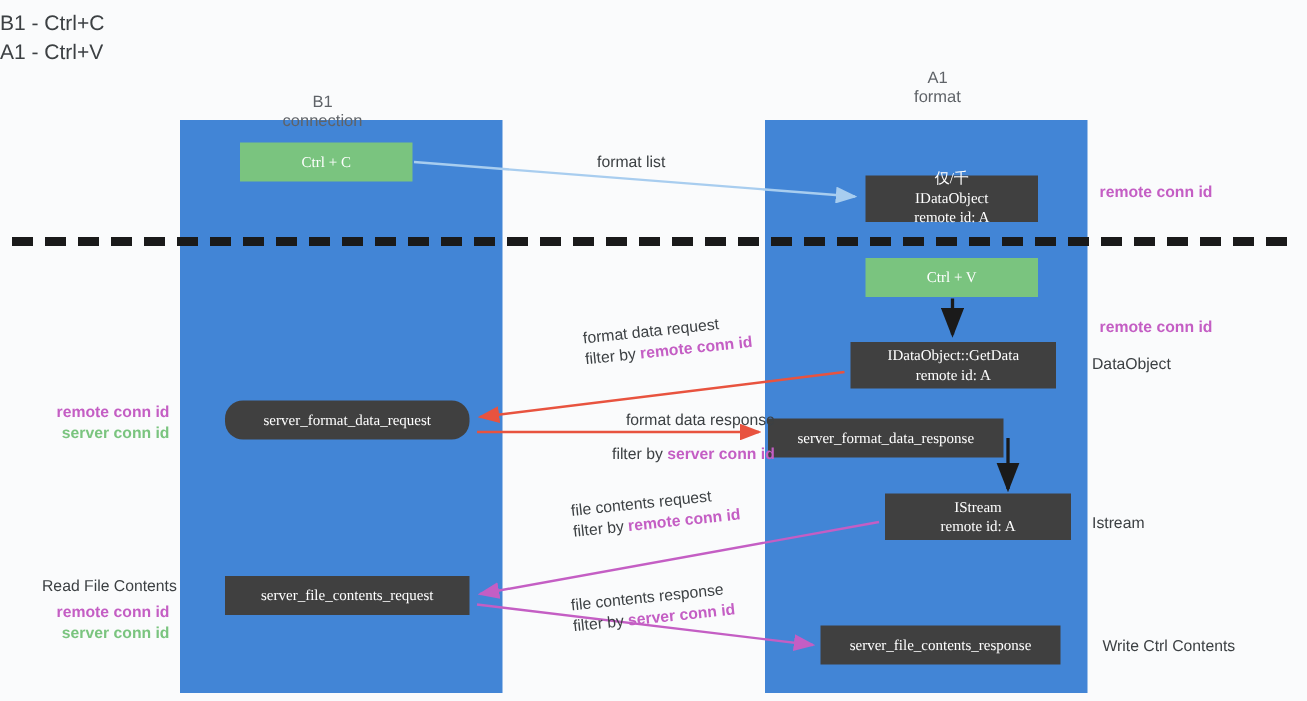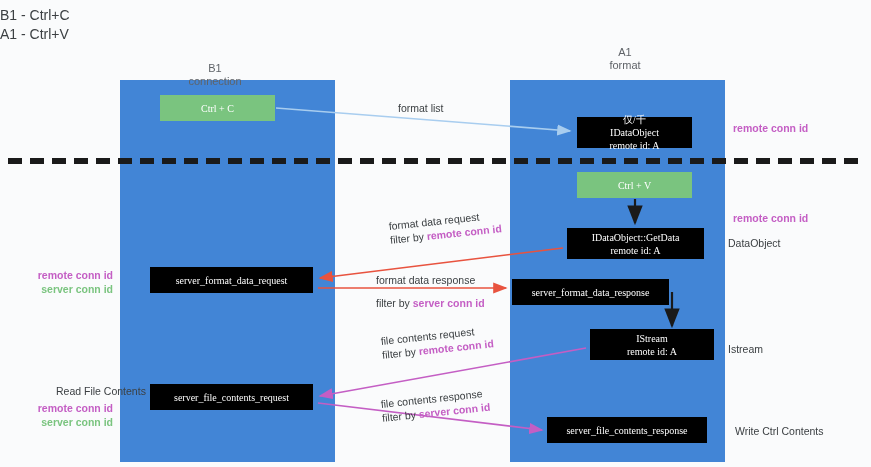--- a/index.html
+++ b/index.html
@@ -40,56 +40,56 @@
   }
 
   
   .box{
     position:absolute;display:flex;flex-direction:column;
     align-items:center;justify-content:center;
     font-size:10px;line-height:13px;color:#fff;text-align:center;
     white-space:pre-line;box-sizing:border-box;padding:2px 22px;font-family:Liberation Serif, serif;
   }
   .green{background:#7ac47f;}
-  .orange{background:#000000;}
+  .orange{background:#404040;}
 
   #box-ctrlc{left:160px;top:95px;width:115px;height:26px;}
   #box-idataobject{left:577px;top:117px;width:115px;height:31px;}
   #box-ctrlv{left:577px;top:172px;width:115px;height:26px;text-align:right;}
   #box-getdata{left:567px;top:228px;width:137px;height:31px;}
-  #box-fmt-req{left:150px;top:267px;width:163px;height:26px;}
+  #box-fmt-req{left:150px;top:267px;width:163px;height:26px;border-radius:12px;}
   #box-fmt-resp{left:512px;top:279px;width:157px;height:26px;}
   #box-istream{left:590px;top:329px;width:124px;height:31px;}
   #box-file-req{left:150px;top:384px;width:163px;height:26px;}
   #box-file-resp{left:547px;top:417px;width:160px;height:26px;}
 
   
   .side{position:absolute;font-size:10.5px;line-height:14px;}
   .mag{color:#c45ec4;font-weight:bold;}
   .grn{color:#7ac47f;font-weight:bold;}
   .plain{color:#3c4043;}
 
   #lbl-remote-1{left:733px;top:121px;}
   #lbl-remote-2{left:733px;top:211px;}
   #lbl-dataobject{left:728px;top:236px;}
   #lbl-istream{left:728px;top:342px;}
   #lbl-write{left:735px;top:424px;}
 
   #lbl-left-conn{left:18px;top:268px;text-align:right;width:95px;}
-  #lbl-read{left:28px;top:384px;margin-left:28px;}
+  #lbl-read{left:28px;top:384px;}
   #lbl-left-conn2{left:18px;top:401px;text-align:right;width:95px;}
 
   
   .mid{position:absolute;font-size:10.5px;line-height:14px;white-space:nowrap;}
   .mid b{font-weight:bold;}
 
   #mid-format-list{left:398px;top:101px;color:#3c4043;}
 
   #mid-fdreq{left:388px;top:219px;transform:rotate(-6deg);transform-origin:left top;}
-  #mid-fdresp{left:376px;top:273px;}
+  #mid-fdresp{left:408px;top:273px;text-align:right;}
   #mid-fcreq{left:380px;top:334px;transform:rotate(-6deg);transform-origin:left top;}
   #mid-fcresp{left:380px;top:397px;transform:rotate(-6deg);transform-origin:left top;}
 
   svg#wires{position:absolute;left:0;top:0;width:871px;height:467px;overflow:visible;}
 </style>
 </head>
 <body>
 
 <div id="stage">
 

